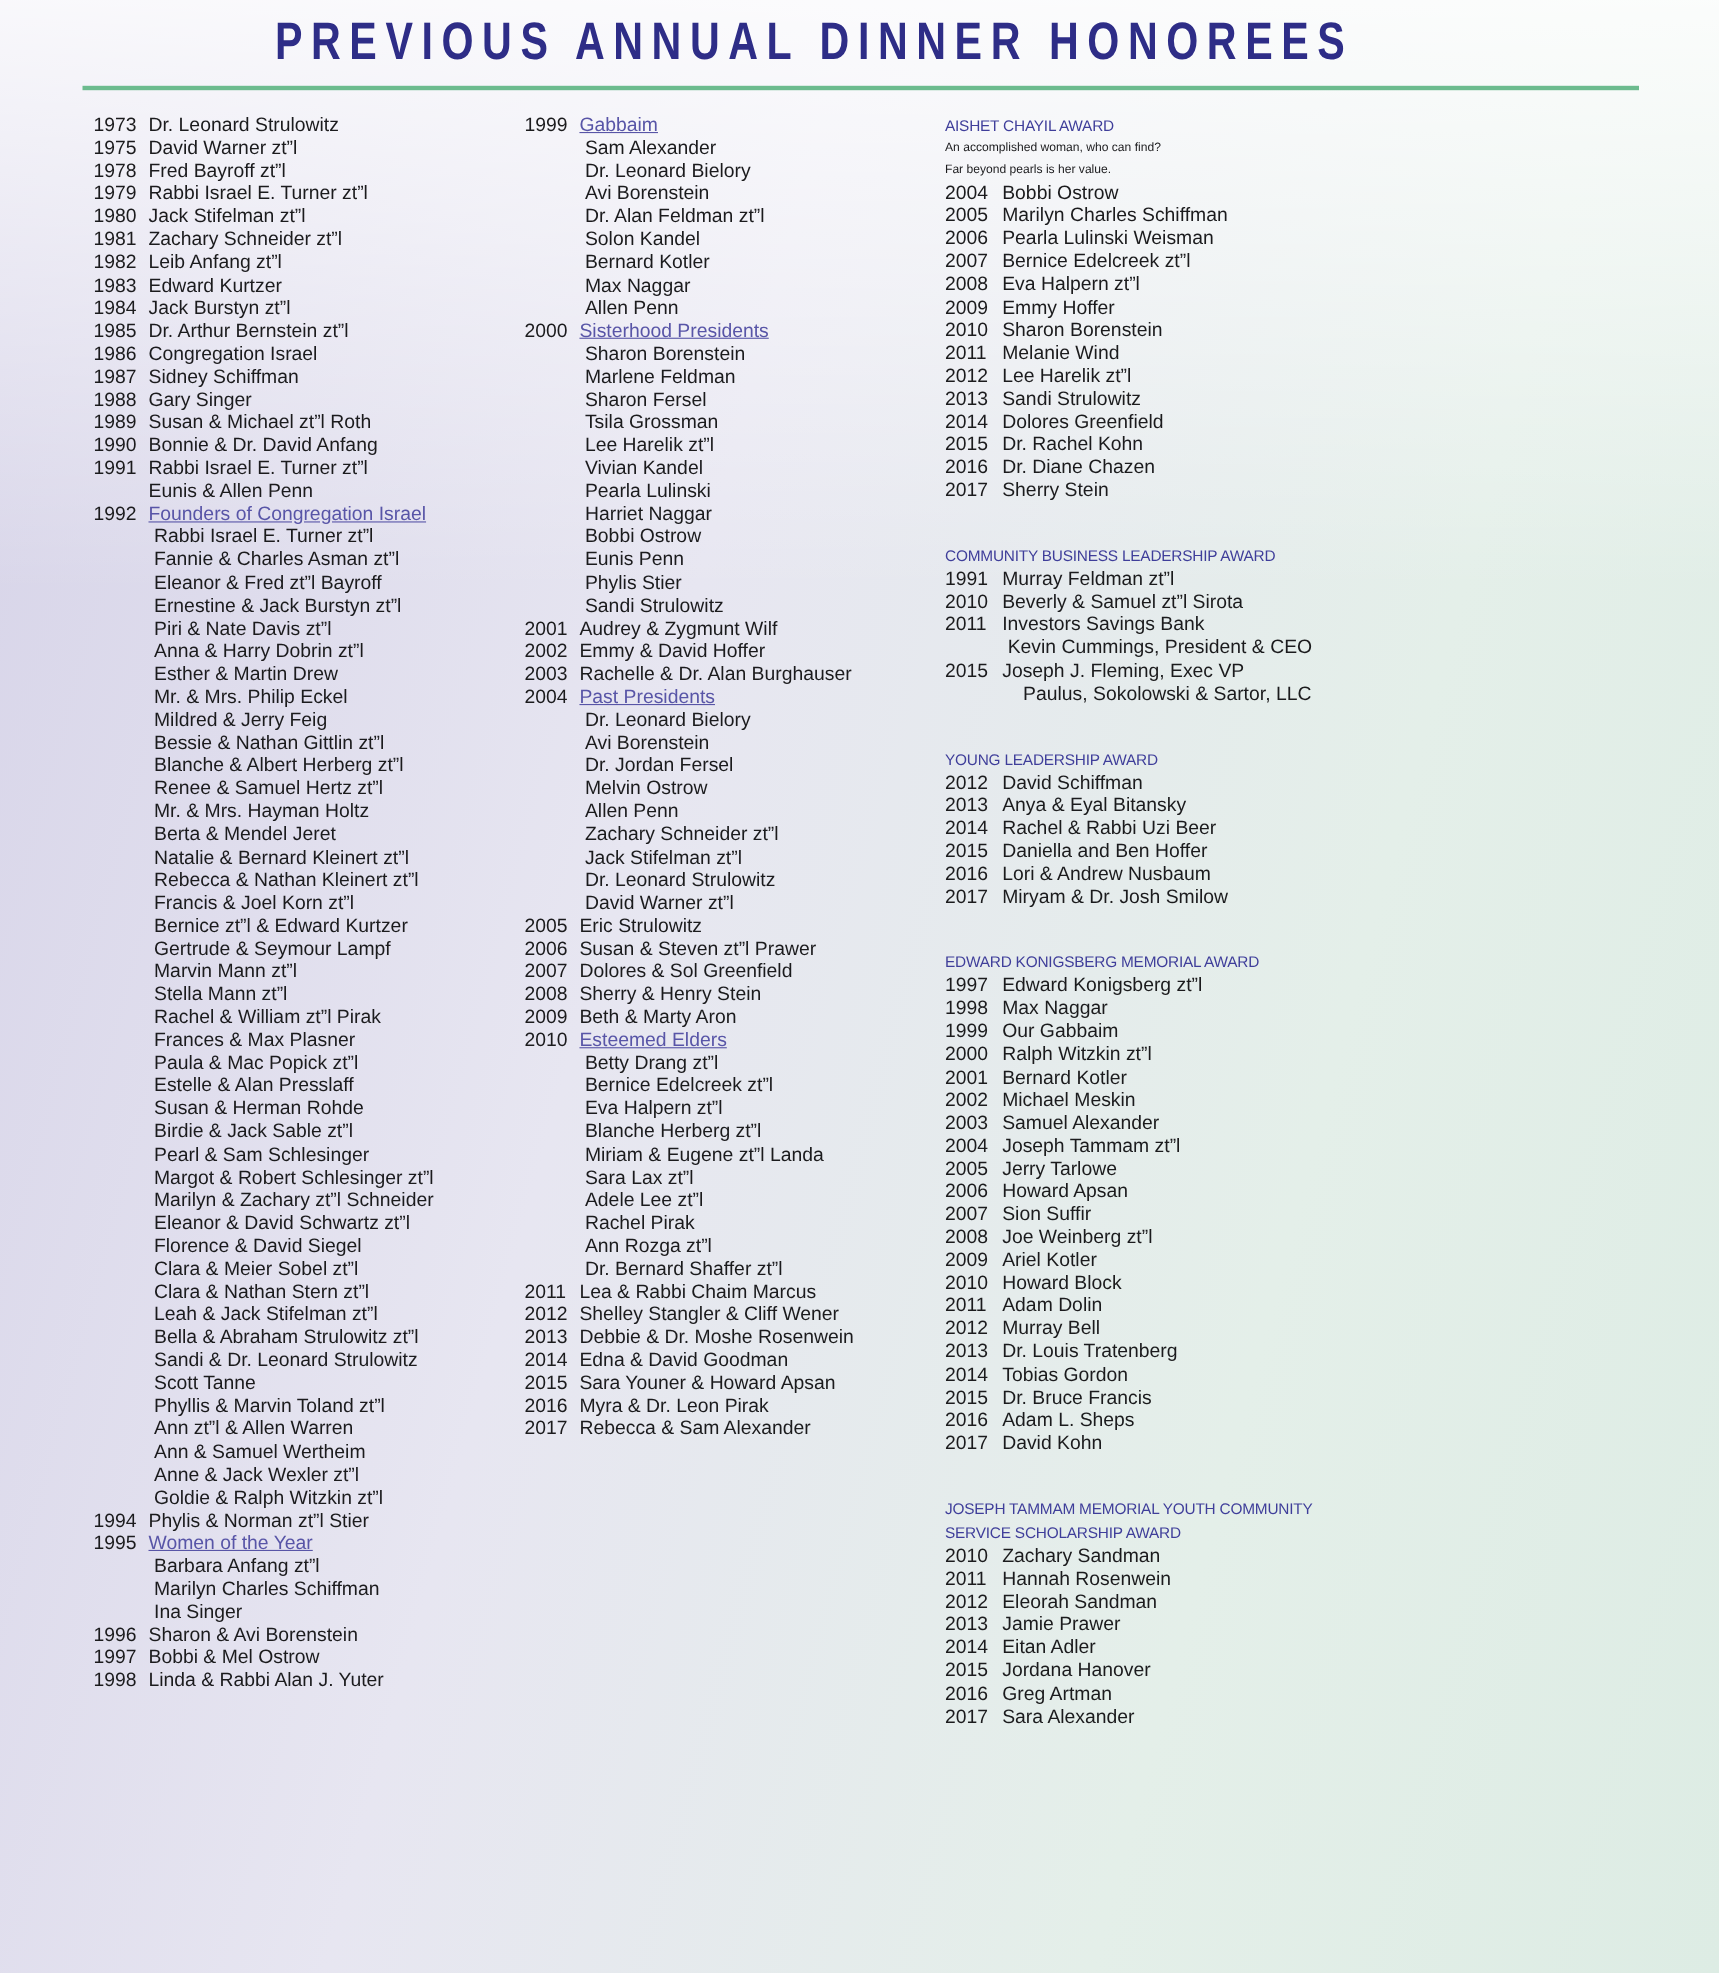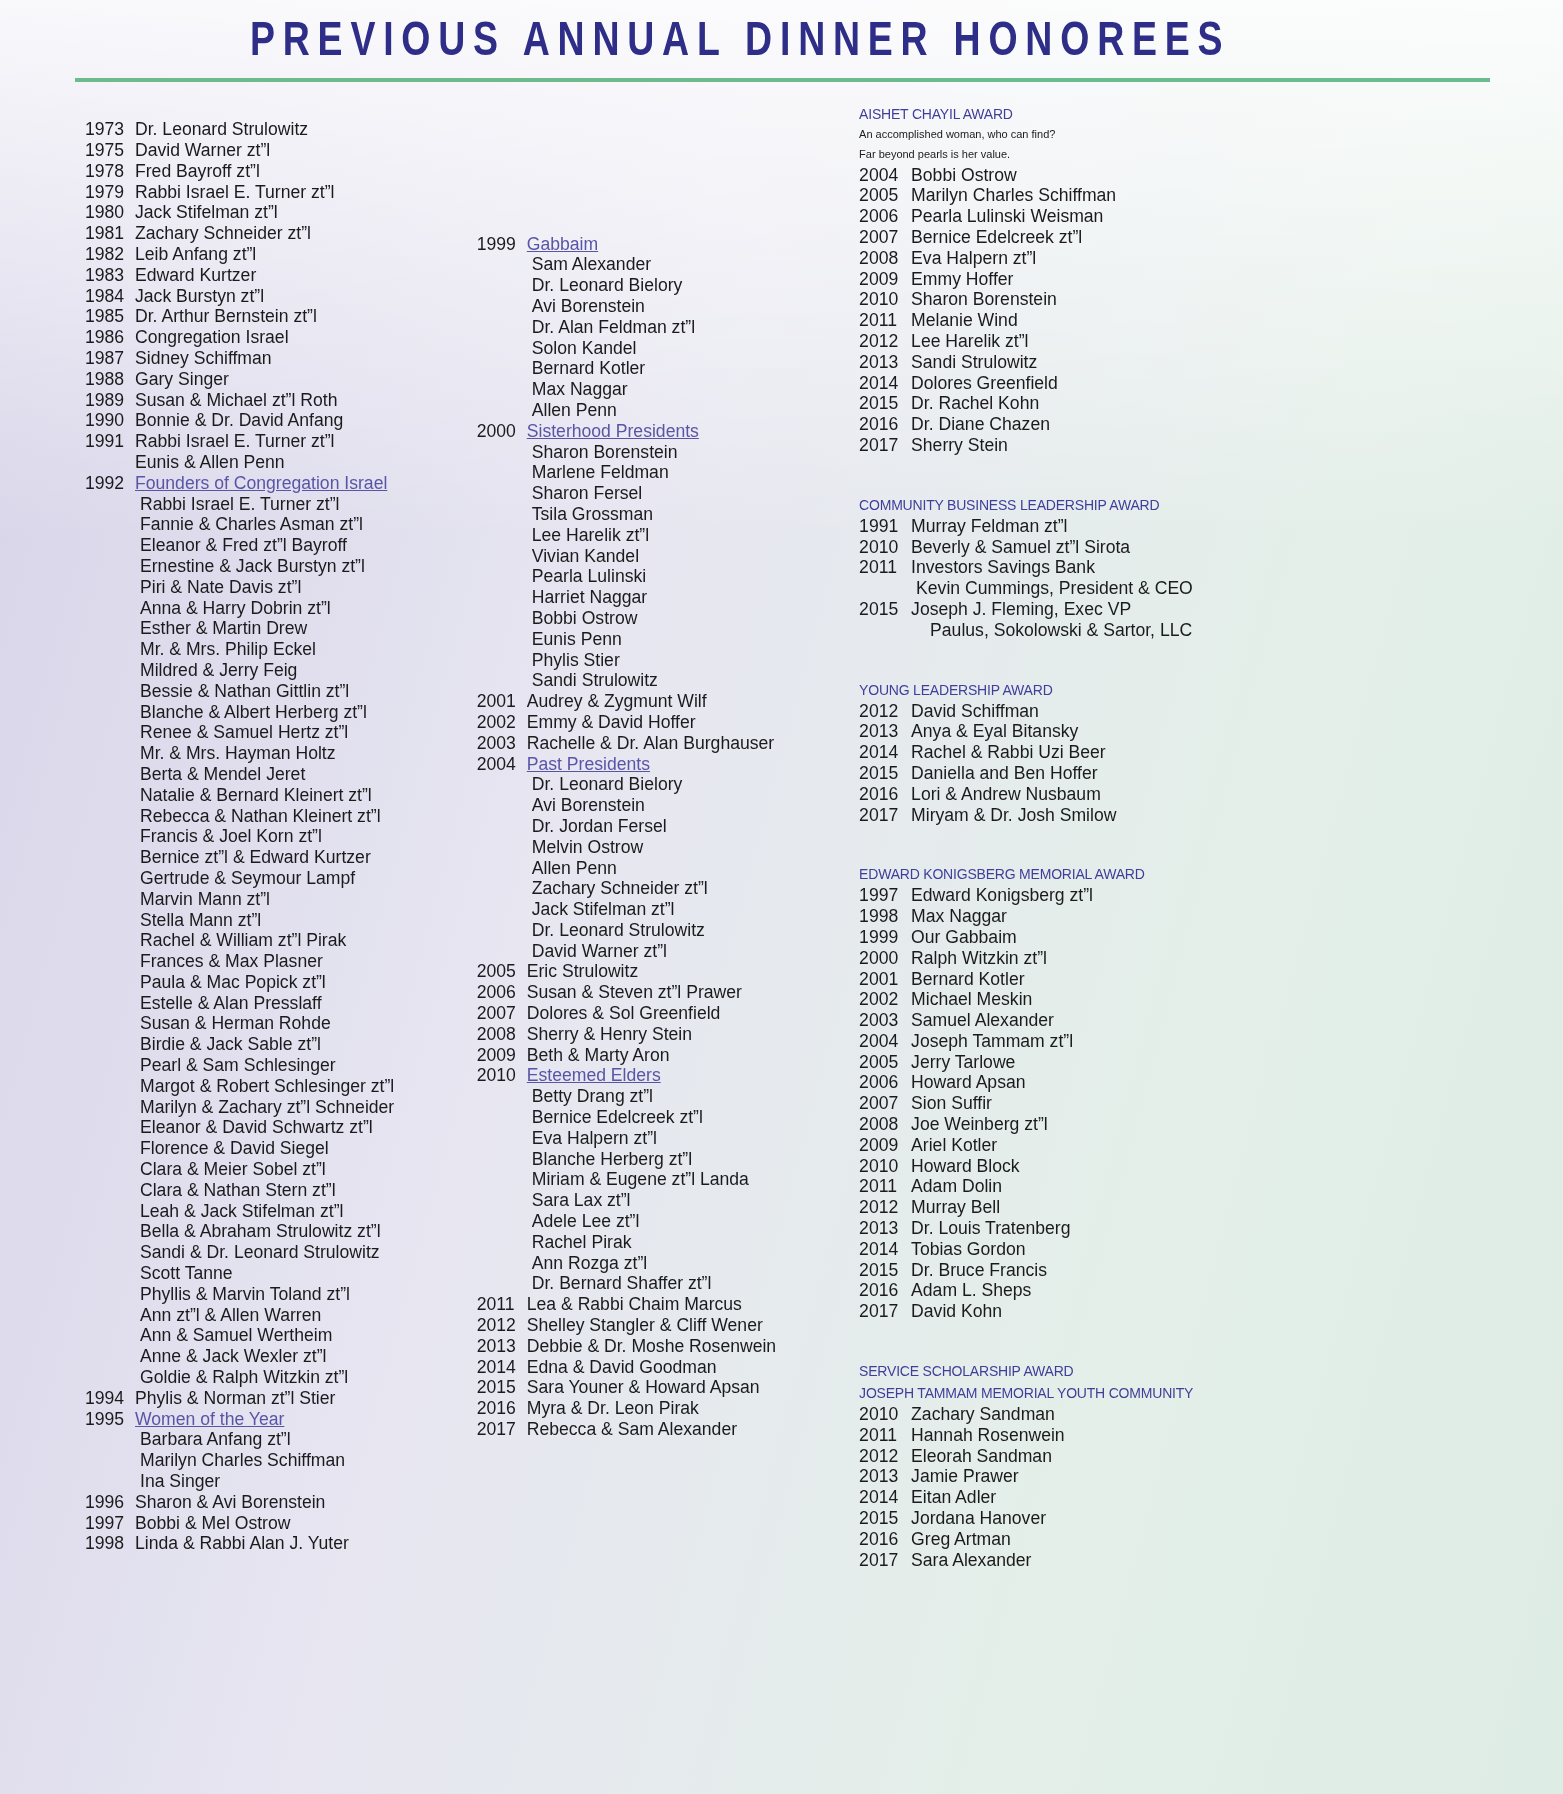--- a/index.html
+++ b/index.html
@@ -13,21 +13,21 @@
   }
   .page{width:1350px;height:1794px;box-sizing:border-box;padding-top:11px;}
   .title{
     display:inline-block;margin:0 0 0 250px;
     font-size:48px;font-weight:bold;letter-spacing:10px;
     color:var(--title-color,#2e2d87);
     transform:scaleX(0.78);transform-origin:left center;
     white-space:nowrap;
   }
   .rule{margin:12px 0 0 75px;width:1415px;height:4px;background:var(--rule-color,#6cbb8e);}
-  .cols{display:flex;align-items:center;padding:21px 0 0 85px;box-sizing:border-box;}
+  .cols{display:flex;align-items:flex-start;padding:21px 0 0 85px;box-sizing:border-box;}
   .col{box-sizing:border-box;}
   .col1{width:415px;}
   .col2{width:405px;}
   .col3{width:520px;}
   .row{display:flex;line-height:20.8px;font-size:17.6px;}
   .year{flex:0 0 50px;}
   .col3 .year{flex:0 0 52px;}
   .name{white-space:nowrap;}
   .row.sub .name{margin-left:5px;}
   .row.indent2 .name{margin-left:19px;}
@@ -758,22 +758,22 @@
           <div class="row">
             <span class="year">2016</span>
             <span class="name">Adam L. Sheps</span>
           </div>
           <div class="row">
             <span class="year">2017</span>
             <span class="name">David Kohn</span>
           </div>
         </section>
         <section class="award-section">
+          <div class="award-heading">JOSEPH TAMMAM MEMORIAL YOUTH COMMUNITY</div>
           <div class="award-heading">SERVICE SCHOLARSHIP AWARD</div>
-          <div class="award-heading">JOSEPH TAMMAM MEMORIAL YOUTH COMMUNITY</div>
           <div class="row">
             <span class="year">2010</span>
             <span class="name">Zachary Sandman</span>
           </div>
           <div class="row">
             <span class="year">2011</span>
             <span class="name">Hannah Rosenwein</span>
           </div>
           <div class="row">
             <span class="year">2012</span>

